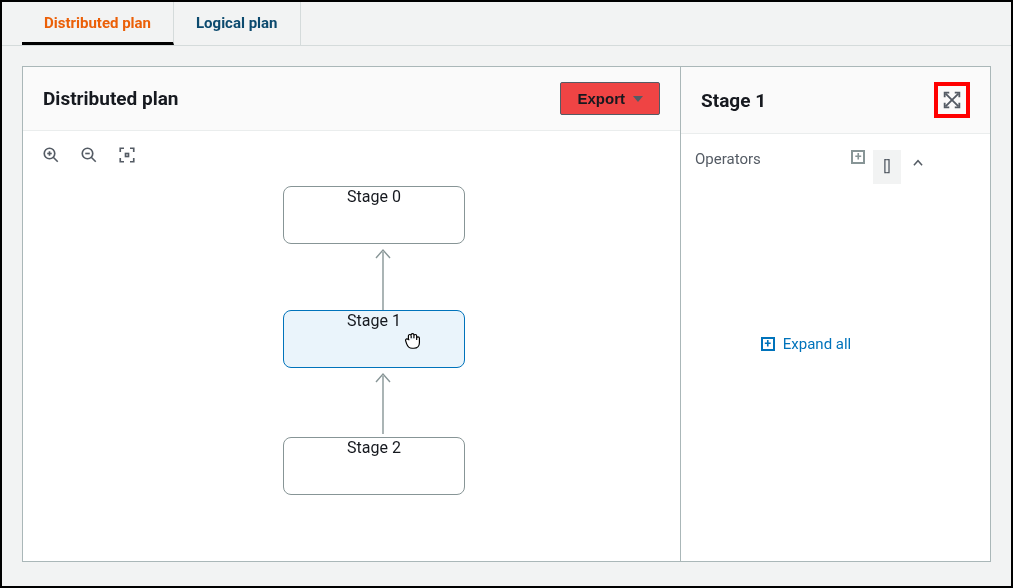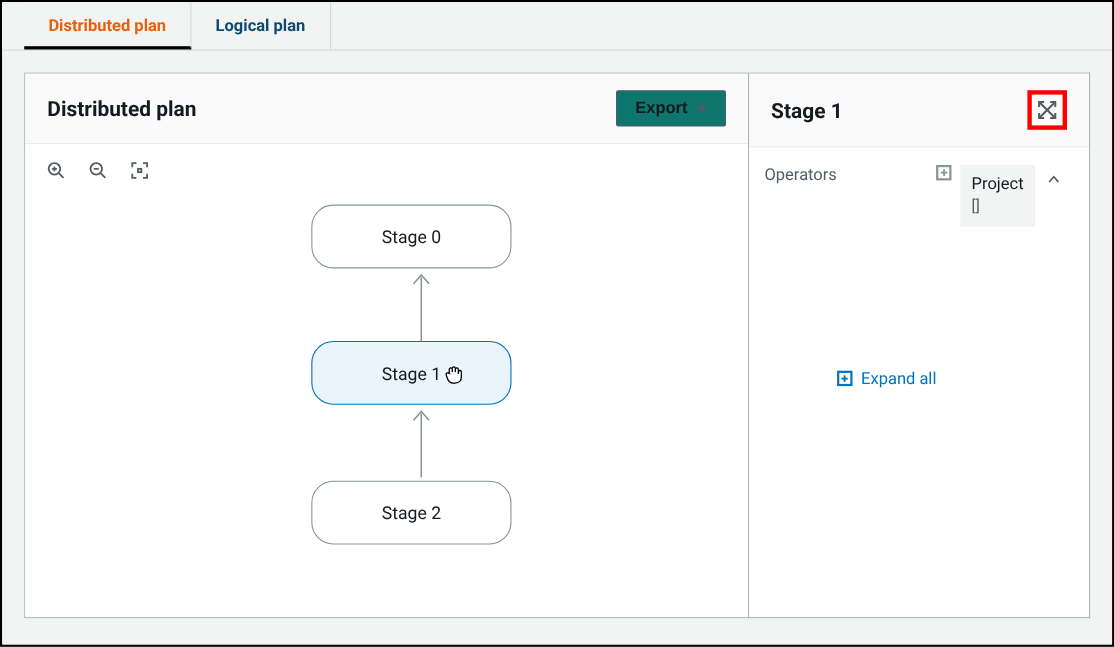--- a/index.html
+++ b/index.html
@@ -66,21 +66,21 @@
       border-bottom: 1px solid #eaeded;
       background: #fafafa;
     }
     .panel-title {
       font-size: 19px;
       font-weight: 700;
       color: #16191f;
     }
     .export-btn {
       border: 1px solid #545b64;
-      background: #0f766e;
+      background: #ef4444;
       padding: 7px 16px;
       font-size: 15px;
       font-weight: 700;
       cursor: pointer;
       border-radius: 2px;
       display: flex;
       align-items: center;
       gap: 8px;
       color: #16191f;
     }
@@ -121,24 +121,23 @@
     }
     .diagram {
       position: absolute;
       left: 260px;
       top: 55px;
     }
     .stage-node {
       width: 182px;
       height: 58px;
       border: 1px solid #879596;
-      border-radius: 20px;
-      background: #fff;
-      display: flex;
-      align-items: center;
+      border-radius: 8px;
+      background: #fff;
+      display: flex;
       justify-content: center;
       font-size: 16px;
       color: #16191f;
       position: absolute;
       cursor: grab;
     }
     .stage-node.selected {
       background: #eaf4fb;
       border: 1px solid #0073bb;
     }
@@ -308,21 +307,20 @@
       </div>
       <div class="right-body">
         <div class="operators-label">Operators</div>
         <div class="expand-all">
           <span class="plus-box">+</span>
           <span>Expand all</span>
         </div>
         <div class="operator-row">
           <span class="plus-box grey">+</span>
           <div class="operator-card">
-            <div class="op-name">Project</div>
             <div class="op-sub">[]</div>
           </div>
           <div class="chev-up">
             <svg width="14" height="14" viewBox="0 0 24 24" fill="none" stroke="#545b64" stroke-width="2.5">
                 <polyline points="5,16 12,8 19,16"></polyline>
               </svg>
           </div>
         </div>
       </div>
     </div>

